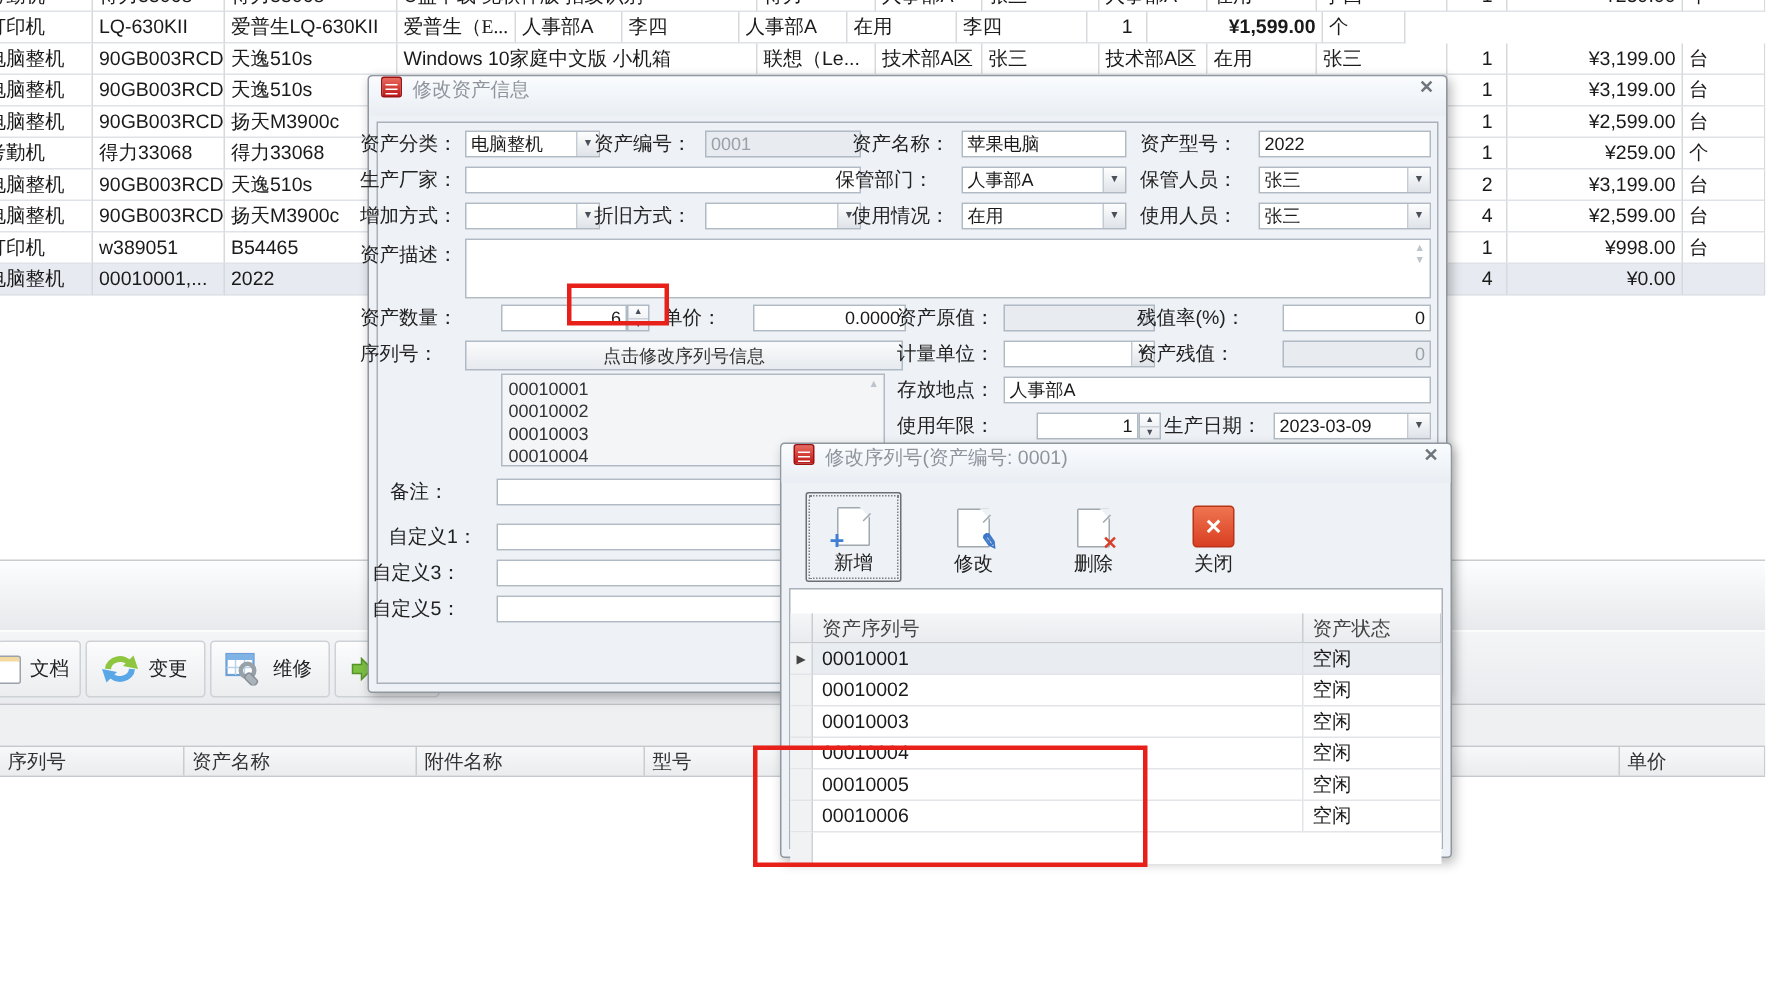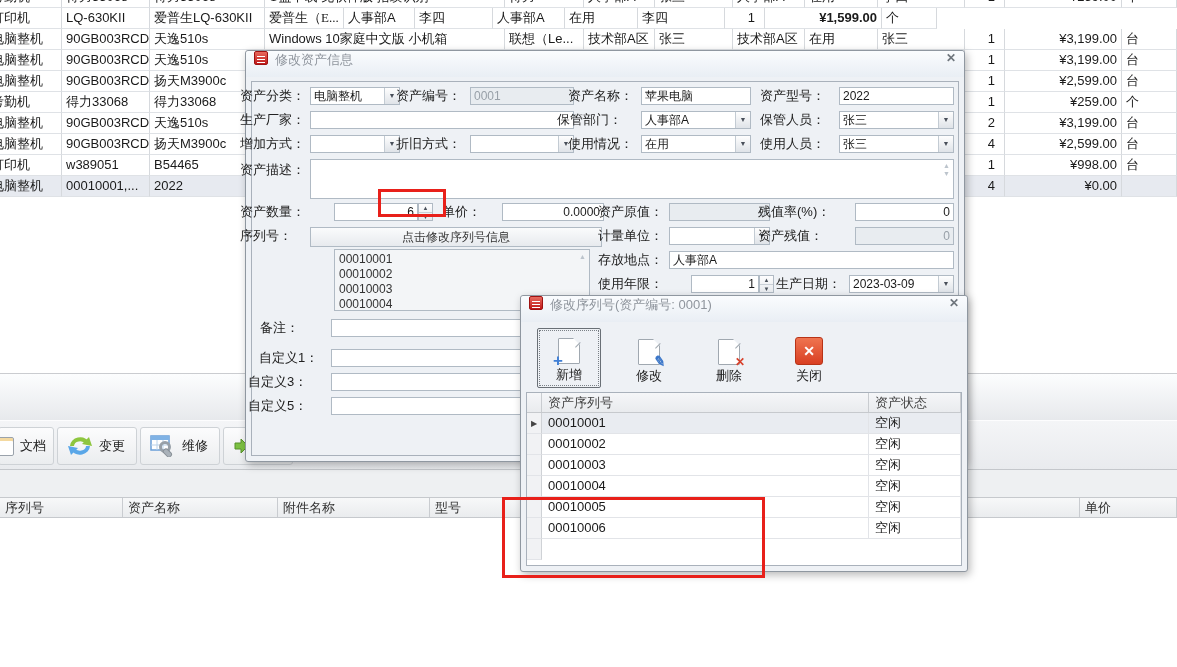--- a/index.html
+++ b/index.html
@@ -86,21 +86,21 @@
   .pg .ov { position:absolute; font-weight:bold; }
   .ov.plus { color:#3f7fd6; font-size:17px; left:-6px; bottom:-8px; }
   .ov.pen  { color:#3a76c9; font-size:14px; right:-7px; bottom:-5px; transform:rotate(10deg); }
   .ov.delx { color:#d8402a; font-size:12px; right:-6px; bottom:-5px; }
   .close-ico { width:28px; height:28px; border-radius:3px; background:linear-gradient(#ef7450,#d93f22);
                border:1px solid #b83317; color:#fff; font-weight:bold; font-size:14px;
                display:flex; align-items:center; justify-content:center; }
 
   
   .sd-panel { position:absolute; left:5px; top:96px; right:5px; bottom:5px; border:1px solid #a9b1bb; background:#fff; }
-  .sd-head { display:flex; height:20px; background:linear-gradient(#f5f6f8,#e9ebee); border-bottom:1px solid #c6c9cd; }
+  .sd-head { display:flex; height:20px; background:linear-gradient(#f5f6f8,#e9ebee); border-bottom:1px solid #c6c9cd;margin-top:16px; }
   .sd-hc { flex:none; line-height:19px; padding:0 6px; color:#444; border-right:1px solid #c9ccd0;
            overflow:hidden; white-space:nowrap; }
   .sd-row { display:flex; height:21px; background:#fff; }
   .sd-row.sel { background:#e9ecf1; }
   .sd-cell { flex:none; height:21px; line-height:20px; padding:0 6px; border-right:1px solid #e2e4e8;
              border-bottom:1px solid #e2e4e8; overflow:hidden; white-space:nowrap; }
   .sd-cell.selcol { padding:0; background:#f1f2f4; border-right:1px solid #cfd2d6; text-align:center;
                     font-size:8px; line-height:21px; color:#444; }
 
   .red-box { position:absolute; border:3px solid #e8201a; z-index:40; }

